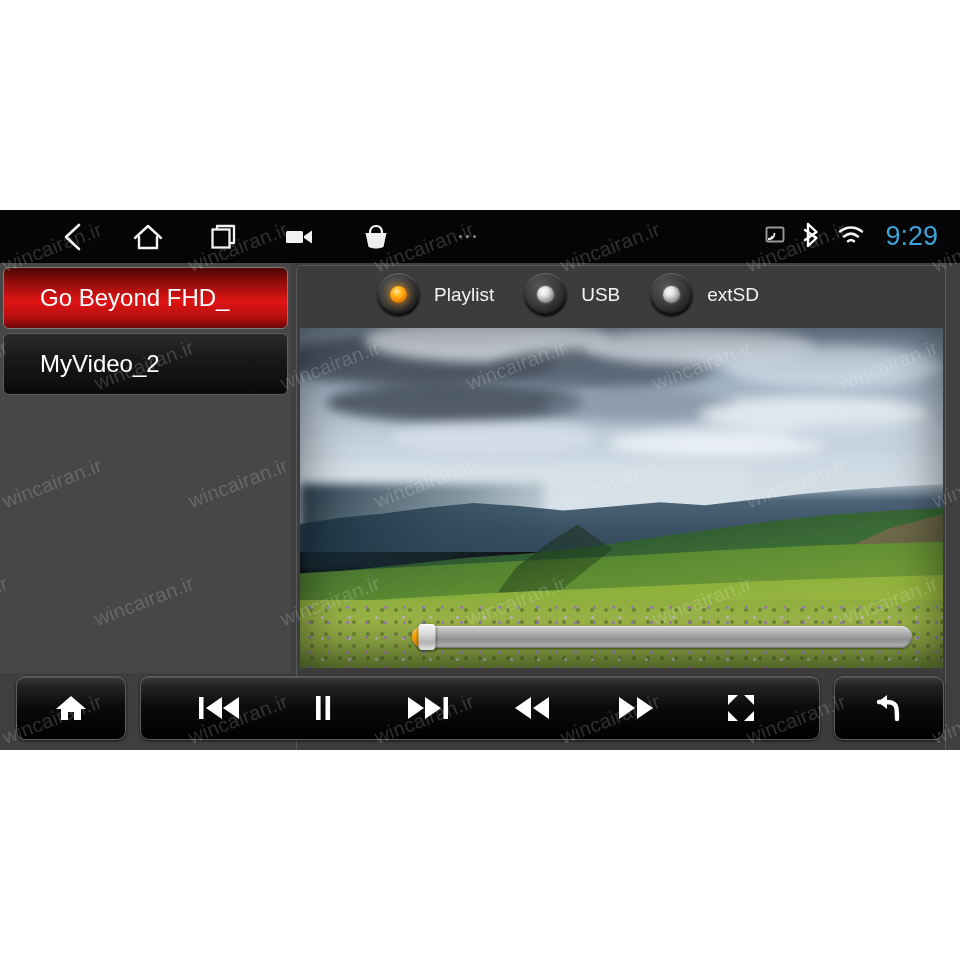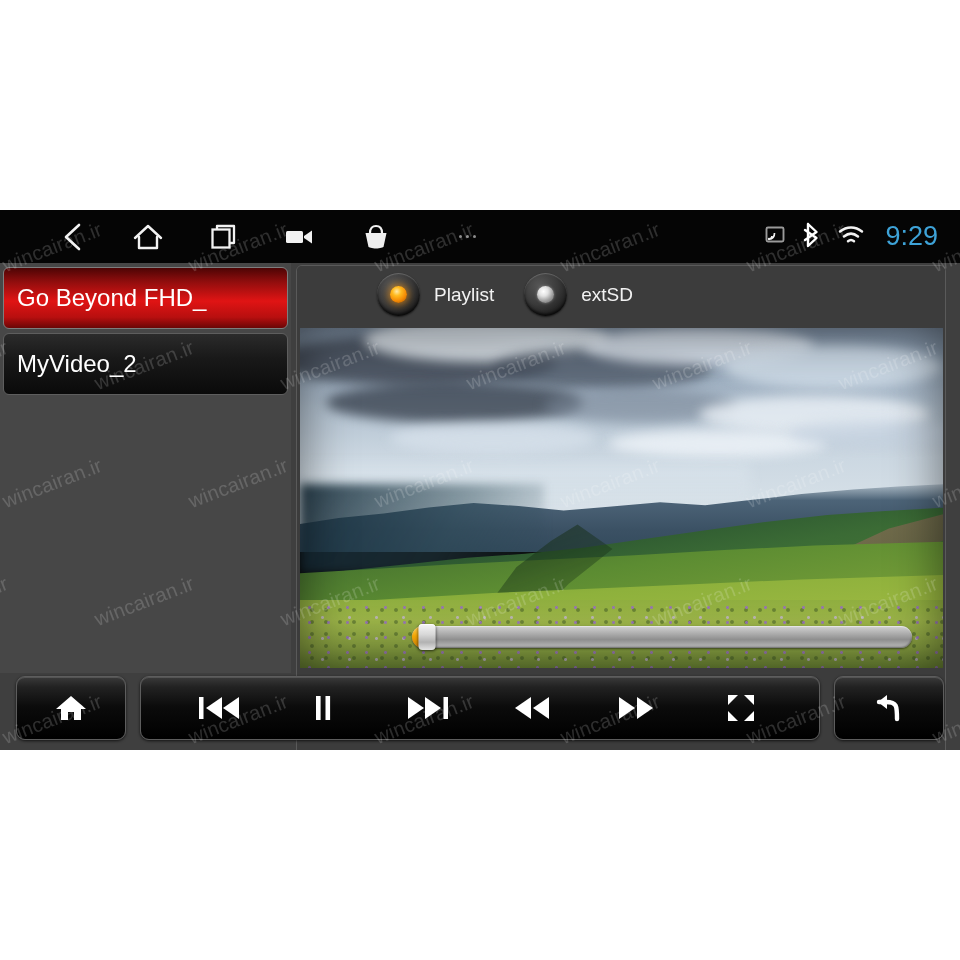--- a/index.html
+++ b/index.html
@@ -80,21 +80,21 @@
     left: 0; top: 0; width: 291px; height: 410px;
     background: #474747;
     padding: 4px 3px 0 3px;
   }
   .playlist-item {
     height: 62px;
     margin-bottom: 4px;
     border-radius: 6px;
     border: 1px solid #6a6a6a;
     display: flex; align-items: center;
-    padding-left: 13px;
+    padding-left: 36px;
     color: #ffffff;
     font-size: 24px;
     overflow: hidden;
     white-space: nowrap;
   }
   .playlist-item.selected {
     background: linear-gradient(180deg,#4d0505 0%,#8e0d0d 22%,#e01414 55%,#b80f0f 82%,#6a0606 100%);
     border-color: #7d7d7d;
   }
   .playlist-item.normal {
@@ -408,20 +408,26 @@
         <div id="source-row">
 
           <div class="source-opt first">
             <span class="led-bezel">
               <span class="led on"></span>
             </span>
             <span class="source-label">Playlist</span>
           </div>
 
 
+          <div class="source-opt">
+            <span class="led-bezel">
+              <span class="led off"></span>
+            </span>
+            <span class="source-label">USB</span>
+          </div>
 
           <div class="source-opt">
             <span class="led-bezel">
               <span class="led off"></span>
             </span>
             <span class="source-label">extSD</span>
           </div>
         </div>
 
         <div id="video-view">

